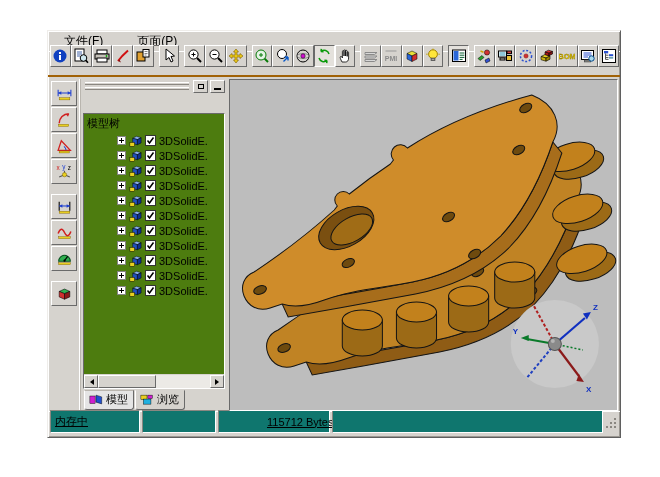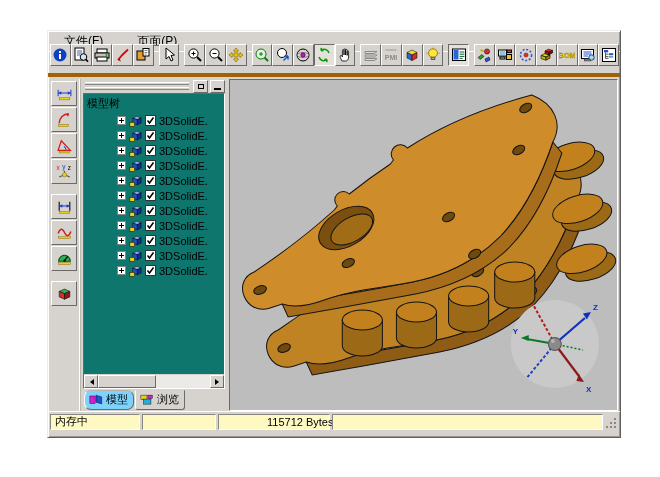--- a/index.html
+++ b/index.html
@@ -6,67 +6,67 @@
   html,body { width:660px; height:477px; background:#ffffff; font-family:"Liberation Sans", sans-serif; }
   .window{
     position:absolute; left:47px; top:30px; width:574px; height:408px;
     background:#d6d3ce; border:1px solid; border-color:#efedea #5f5f5f #5f5f5f #efedea;
     box-shadow: inset 1px 1px 0 #ffffff, inset -1px -1px 0 #9a9791;
     font-size:12px; color:#000;
   }
   .menubar{ height:20px; display:flex; align-items:center; padding-left:12px; gap:26px; }
   .menu-item{ padding:1px 4px; cursor:default; }
   .toolbar{ height:26px; display:flex; align-items:center; padding:1px 1px 17px 2px;
-            border-top:1px solid #ffffff; border-bottom:4px solid #a16207; }
+            border-top:1px solid #ffffff; border-bottom:2px solid #a16207; }
   .btn{ width:21px; height:22px; background:#d6d3ce; border:1px solid; border-color:#ffffff #6a6a6a #6a6a6a #ffffff;
         display:flex; align-items:center; justify-content:center; padding:0; }
   .btn.pressed{ border-color:#6a6a6a #ffffff #ffffff #6a6a6a; background:#e4e1dc; }
   .tbsep{ width:5px; height:20px; }
   .ico{ display:flex; pointer-events:none; }
   .main{ display:flex; height:334px; padding:2px 2px 0 0; }
   .left-toolbar{ width:33px; display:flex; flex-direction:column; align-items:center; padding-top:2px;
                  border-right:1px solid #b9b5ae; box-shadow: inset -1px 0 0 #ffffff; }
   .vbtn{ width:26px; height:25px; background:#d6d3ce; border:1px solid; border-color:#ffffff #6a6a6a #6a6a6a #ffffff;
          display:flex; align-items:center; justify-content:center; margin-bottom:1px; }
   .vsep{ height:9px; }
   .tree-panel{ width:146px; display:flex; flex-direction:column; padding:0 2px 2px 2px; }
   .panel-header{ height:14px; display:flex; align-items:center; gap:2px; padding:1px 0; }
   .grips{ flex:1; display:flex; flex-direction:column; gap:2px; padding:0 2px; }
   .grip-line{ height:3px; border-top:1px solid #ffffff; border-bottom:1px solid #8a8781; }
   .phbtn{ width:15px; height:13px; background:#d6d3ce; border:1px solid; border-color:#ffffff #6a6a6a #6a6a6a #ffffff;
           display:flex; align-items:center; justify-content:center; }
   .glyph-float{ width:6px; height:5px; border:1px solid #000; }
   .glyph-collapse{ width:7px; height:2px; background:#000; margin-top:5px; }
-  .tree-box{ flex:1; background:#0f766e; border:1px solid; border-color:#6a6a6a #ffffff #ffffff #6a6a6a;
-             display:flex; flex-direction:column; overflow:hidden; }
+  .tree-box{ flex:1; background:#4d7c0f; border:1px solid; border-color:#6a6a6a #ffffff #ffffff #6a6a6a;
+             display:flex; flex-direction:column; overflow:hidden;margin-top:20px; }
   .tree-title{ font-size:11px; padding:2px 3px 1px 3px; }
   .tree-rows{ flex:1; overflow:hidden; padding-top:1px; }
   .trow{ display:flex; align-items:center; height:15px; font-size:11px; white-space:nowrap; }
   .indent{ display:inline-block; height:100%; }
   .expand{ display:flex; margin-right:2px; }
   .cbx{ display:flex; margin:0 3px 0 2px; }
   .hscroll{ height:14px; display:flex; background:#eceae6; border-top:1px solid #d6d3ce; }
   .sbtn{ width:14px; height:13px; background:#d6d3ce; border:1px solid; border-color:#ffffff #6a6a6a #6a6a6a #ffffff;
          display:flex; align-items:center; justify-content:center; }
   .tri-l{ width:0; height:0; border:3px solid transparent; border-right:4px solid #000; margin-left:-2px;}
   .tri-r{ width:0; height:0; border:3px solid transparent; border-left:4px solid #000; margin-right:-2px;}
   .thumb{ width:58px; background:#d6d3ce; border:1px solid; border-color:#ffffff #6a6a6a #6a6a6a #ffffff; }
   .strack{ flex:1; }
   .tabs{ height:20px; display:flex; align-items:flex-start; padding:1px 0 0 1px; gap:1px; }
   .tab{ display:flex; align-items:center; gap:3px; font-size:11px; padding:1px 5px 2px 4px;
         background:#d6d3ce; border:1px solid; border-color:#d6d3ce #6a6a6a #6a6a6a #ffffff;
         border-radius:0 0 3px 3px; }
-  .tab.selected{ border-color:#b9b5ae #6a6a6a #6a6a6a #ffffff; background:#7dd3fc;border-radius:7px; }
+  .tab.selected{ border-color:#b9b5ae #6a6a6a #6a6a6a #ffffff; background:#e5e5e5; }
   .viewport{ flex:1; margin-left:2px; border:1px solid; border-color:#6a6a6a #ffffff #ffffff #6a6a6a;
              background:#bdbdbd; position:relative; overflow:hidden; }
   .viewport svg{ position:absolute; left:0; top:0; width:100%; height:100%; }
   .statusbar{ height:20px; display:flex; align-items:center; gap:2px; padding:1px 2px;
               border-top:1px solid #ffffff; }
-  .sfield{ height:16px; background:#fef9c3; border:1px solid; border-color:#8a8781 #ffffff #ffffff #8a8781;
-           font-size:11px; display:flex; align-items:center; padding:0 4px; white-space:nowrap; }
+  .sfield{ height:23px; background:#0f766e; border:1px solid; border-color:#8a8781 #ffffff #ffffff #8a8781;
+           font-size:11px; display:flex; align-items:center; padding:0 4px; white-space:nowrap;text-decoration:underline; }
   .f1{ width:90px; } .f2{ width:74px; } .f3{ width:112px;padding-left:48px; } .f4{ flex:1; }
   .rgrip{ width:13px; height:16px; position:relative; }
   .rgrip::after{ content:""; position:absolute; right:2px; bottom:2px; width:2px; height:2px; background:#8a8781;
     box-shadow:-4px 0 #8a8781, 0 -4px #8a8781, -8px 0 #8a8781, -4px -4px #8a8781, 0 -8px #8a8781; }
 </style>
 </head>
 <body>
 
 <div class="window">
 

